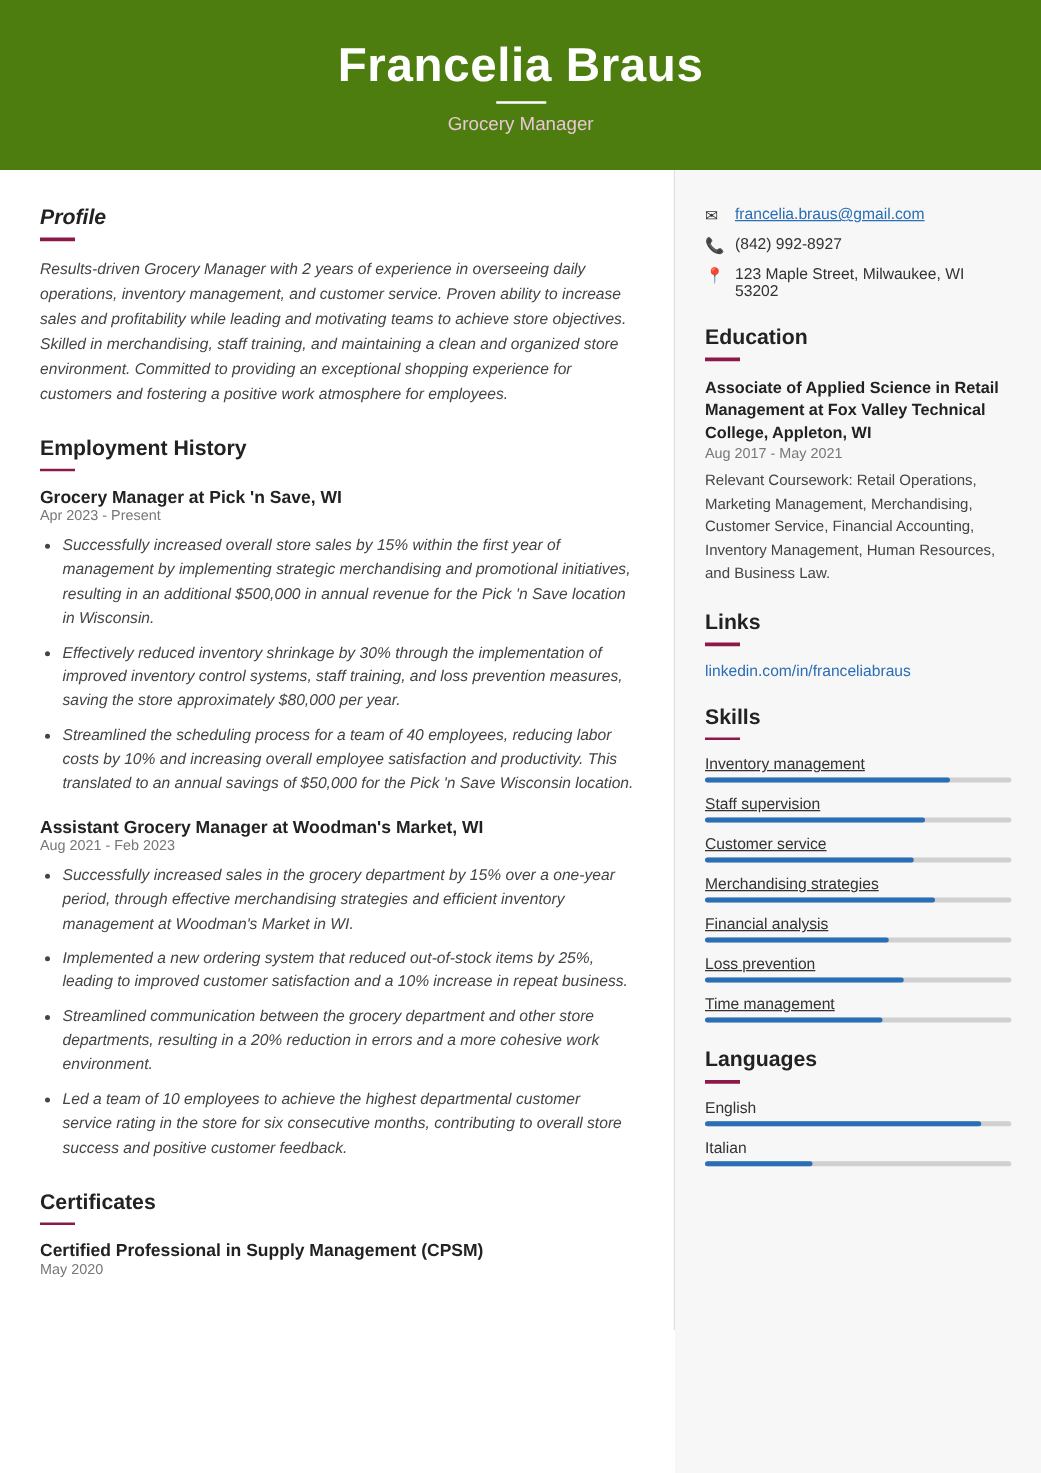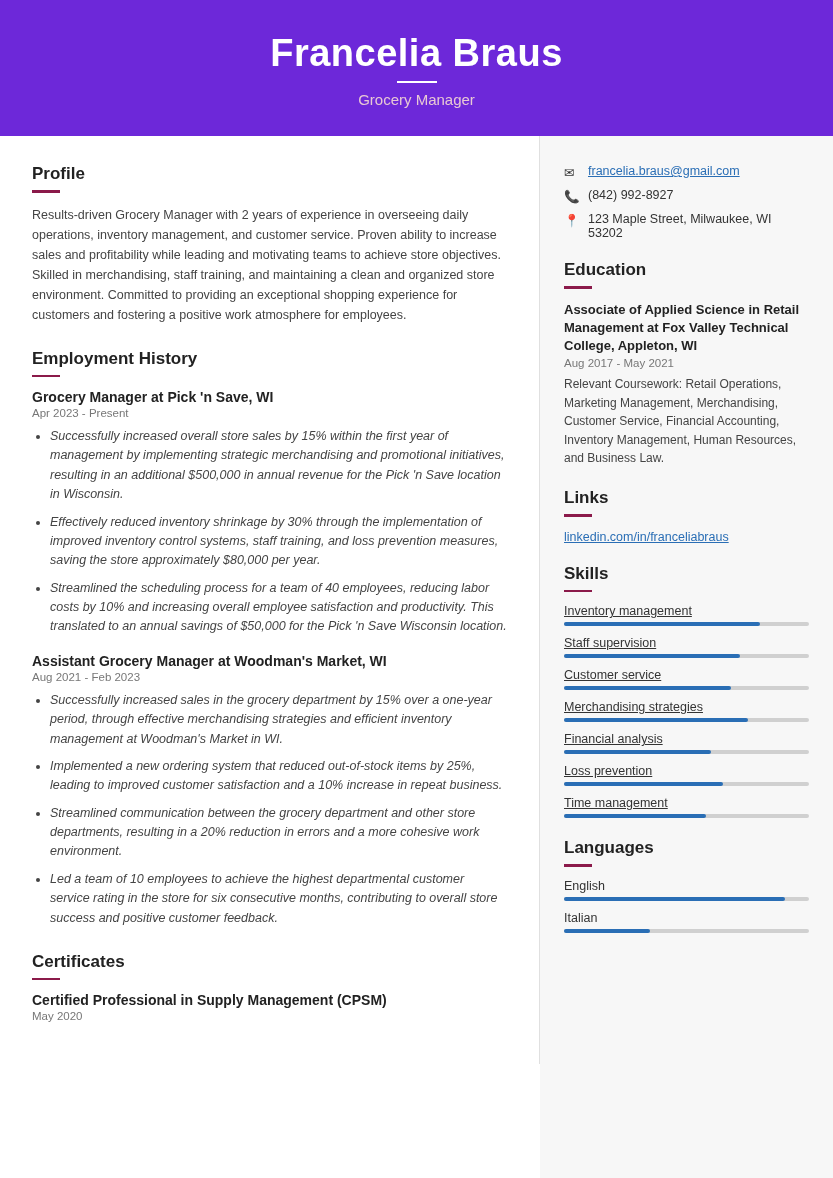--- a/index.html
+++ b/index.html
@@ -10,21 +10,21 @@
       background: #e8e8e8;
       width: 833px;
     }
     .page {
       width: 833px;
       background: #fff;
       min-height: 1178px;
     }
     
     .header {
-      background: #6d28d9;
+      background: #4d7c0f;
       color: #fff;
       text-align: center;
       padding: 32px 20px 28px;
     }
     .header h1 {
       font-size: 38px;
       font-weight: bold;
       letter-spacing: 0.5px;
       margin-bottom: 6px;
     }
@@ -66,20 +66,21 @@
     }
     .section-divider {
       width: 28px;
       height: 2.5px;
       background: #8b1a4a;
       margin-bottom: 12px;
     }
     
     .profile-section {
       margin-bottom: 24px;
+      font-style: italic;
     }
     .profile-text {
       font-size: 12.5px;
       line-height: 1.6;
       color: #444;
     }
     
     .employment-section {
       margin-bottom: 24px;
     }
@@ -159,21 +160,20 @@
       color: #444;
       line-height: 1.55;
     }
     
     .links-section {
       margin-top: 20px;
     }
     .link-text {
       color: #2a6eb5;
       font-size: 12.5px;
-      text-decoration: underline;
     }
     
     .skills-section {
       margin-top: 20px;
     }
     .skill-item {
       margin-bottom: 10px;
       text-decoration: underline;
     }
     .skill-label {

